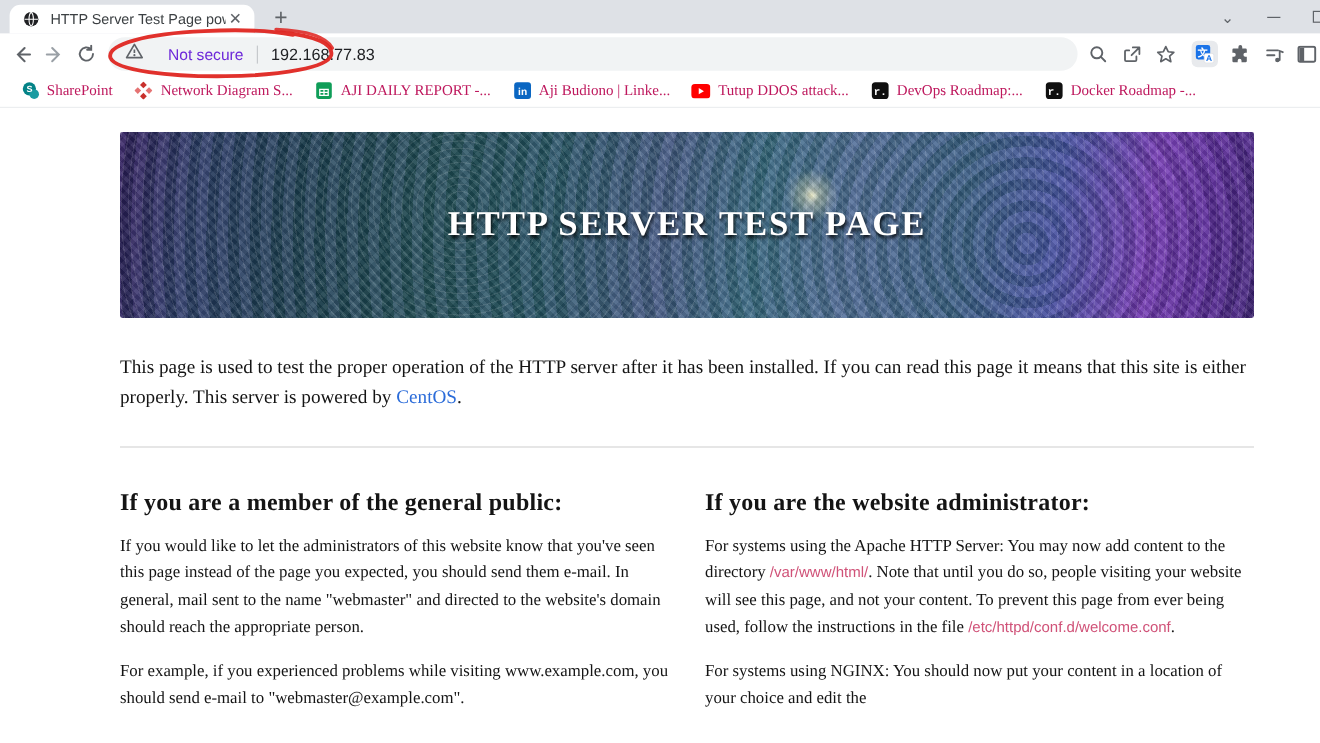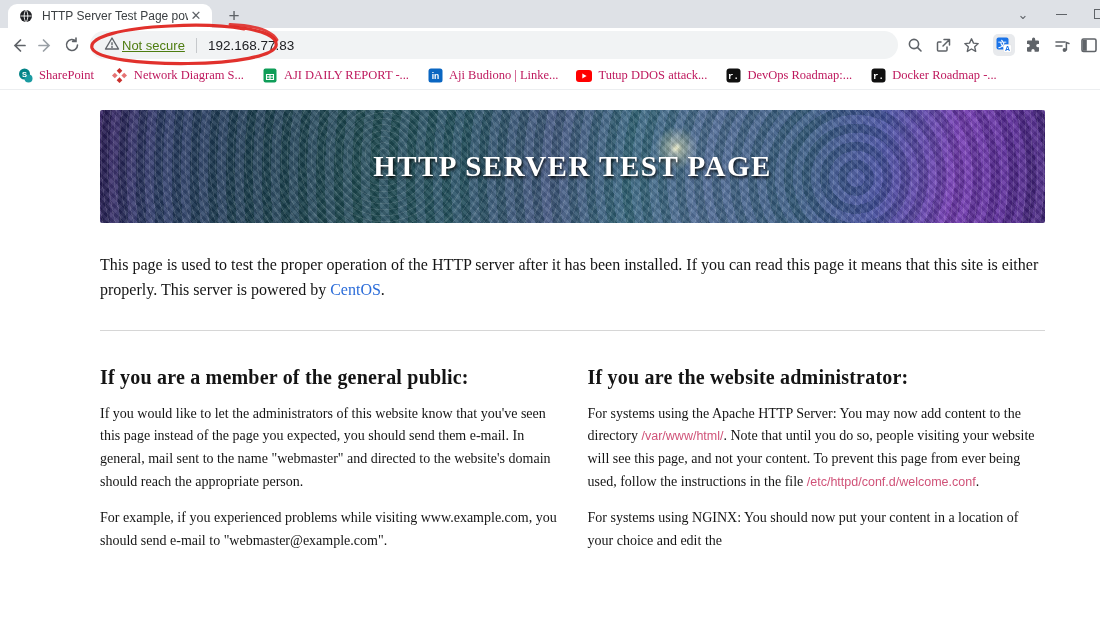--- a/index.html
+++ b/index.html
@@ -23,42 +23,42 @@
   .ctl-min span { display:block; width:11px; border-top:1.6px solid #5f6368; }
   .ctl-max { left:1084px; width:30px; }
   .ctl-max span { display:block; width:10px; height:10px; border:1.6px solid #5f6368; }
 
   
   .toolbar { position:relative; height:34px; background:#fff; }
   .nav-ic { position:absolute; top:5px; width:24px; height:24px; display:flex;
             align-items:center; justify-content:center; }
   .omnibox { position:absolute; left:90px; top:3px; width:808px; height:28px; background:#f1f3f4;
              border-radius:14px; display:flex; align-items:center; padding:0 14px; }
-  .omni-sec { margin-left:2px; font-size:13px; color:#4d7c0f;text-decoration:underline; }
+  .omni-sec { margin-left:20px; font-size:13px; color:#6d28d9; }
   .omni-div { width:1px; height:15px; background:#c6c9cc; margin:0 11px; }
   .omni-url { font-size:13.5px; color:#202124; }
   .tb-ic { position:absolute; top:5px; width:24px; height:24px; display:flex;
            align-items:center; justify-content:center; }
   .translate-chip { background:#e8eaed; border-radius:5px; width:22px; height:22px; top:6px; }
 
   
   .annotation { position:absolute; left:84px; top:21px; width:200px; height:46px;
                 pointer-events:none; z-index:50; }
 
   
   .bookmarks { height:28px; background:#fff; display:flex; align-items:center;
                padding-left:8px; border-bottom:1px solid #eceef0; }
   .bm { display:flex; align-items:center; gap:6px; padding:0 9px; height:24px; border-radius:12px; }
   .bm-label { font-size:12.5px; color:#be185d; white-space:nowrap;font-family:Liberation Serif, serif; }
   .fav { width:16px; height:16px; display:flex; align-items:center; justify-content:center; }
 
   
   .page { background:#fff; height:531px; overflow:hidden; font-family:"Liberation Serif","DejaVu Serif",serif; color:#141414; }
   .content { width:945px; margin-left:100px; }
-  .banner { position:relative; margin-top:20px; height:113px; border-radius:2px; overflow:hidden;
+  .banner { position:relative; margin-top:20px; height:155px; border-radius:2px; overflow:hidden;
             background-color:#1d4b55;
             background-image:
               radial-gradient(circle at 61% 34%, rgba(255,252,210,0.95) 0px, rgba(255,250,200,0.45) 6px, rgba(255,250,200,0) 22px),
               repeating-radial-gradient(circle at 80% 60%, rgba(170,140,255,0.15) 0 9px, rgba(24,30,80,0.17) 9px 18px),
               linear-gradient(97deg,#2a1850 0%,#253a5c 7%,#173f47 16%,#1c4f4c 28%,#20565a 38%,#3e5a78 48%,#2f6a74 56%,#476c8a 64%,#33607a 74%,#40509a 82%,#7436ae 90%,#5a2694 95%,#3c1d6e 100%);
             display:flex; align-items:center; justify-content:center; }
   .banner::before { content:""; position:absolute; inset:0;
             background-image:
               repeating-linear-gradient(45deg, rgba(255,255,255,0.06) 0 3px, rgba(0,0,0,0.08) 3px 6px),
               repeating-linear-gradient(-45deg, rgba(255,255,255,0.05) 0 4px, rgba(10,20,40,0.06) 4px 8px),

